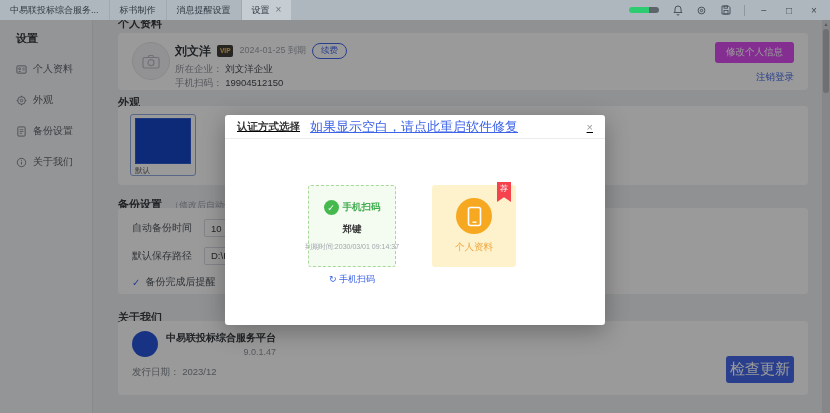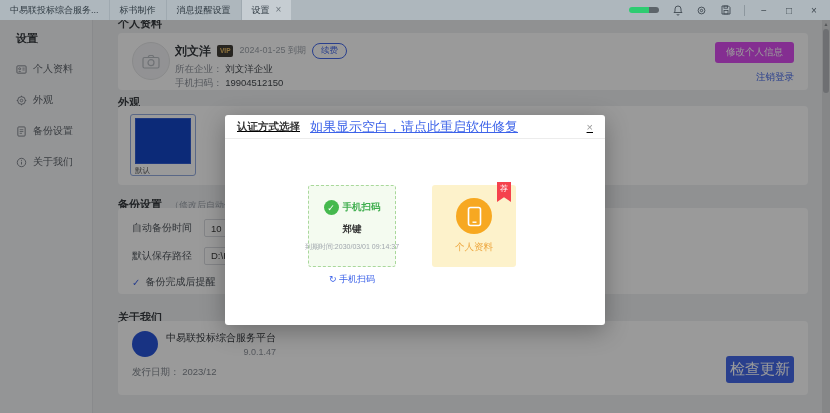--- a/index.html
+++ b/index.html
@@ -65,21 +65,21 @@
   .b-input.small { width:52px; }
   .b-input.wide { width:150px; }
   .b-unit { margin-left:8px; }
   .chk { color:#3d63e9; font-weight:bold; font-size:10px; margin-right:5px; }
 
   
   #about-heading { top:290px; }
   #about-card { top:301px; height:74px; padding:10px 14px; }
   .a-top { display:flex; gap:8px; align-items:center; }
   .logo { width:26px; height:26px; border-radius:50%; background:#1f4ed8; }
-  .a-name { font-size:10px; font-weight:normal; color:#2e3237; }
+  .a-name { font-size:10px; font-weight:bold; color:#2e3237; }
   .a-ver { font-size:9px; color:#8a8f98; margin-top:2px;text-align:right; }
   .a-rel { font-size:9.5px; color:#7d838b; margin-top:9px; }
   .upd-btn { position:absolute; right:14px; top:11px; background:#3d63e9; color:#fff; border:none;
              font-size:15px; padding:4px 4px; border-radius:3px; cursor:pointer;margin-top:24px; }
 
   
   .scrollbar { position:absolute; right:0; top:0; bottom:0; width:8px; background:#dcdee0; }
   .sb-arrow { font-size:5px; color:#85888c; text-align:center; line-height:8px; }
   .sb-thumb { position:absolute; top:9px; left:1px; width:6px; height:64px; background:#b3b6ba; border-radius:3px; }
 

